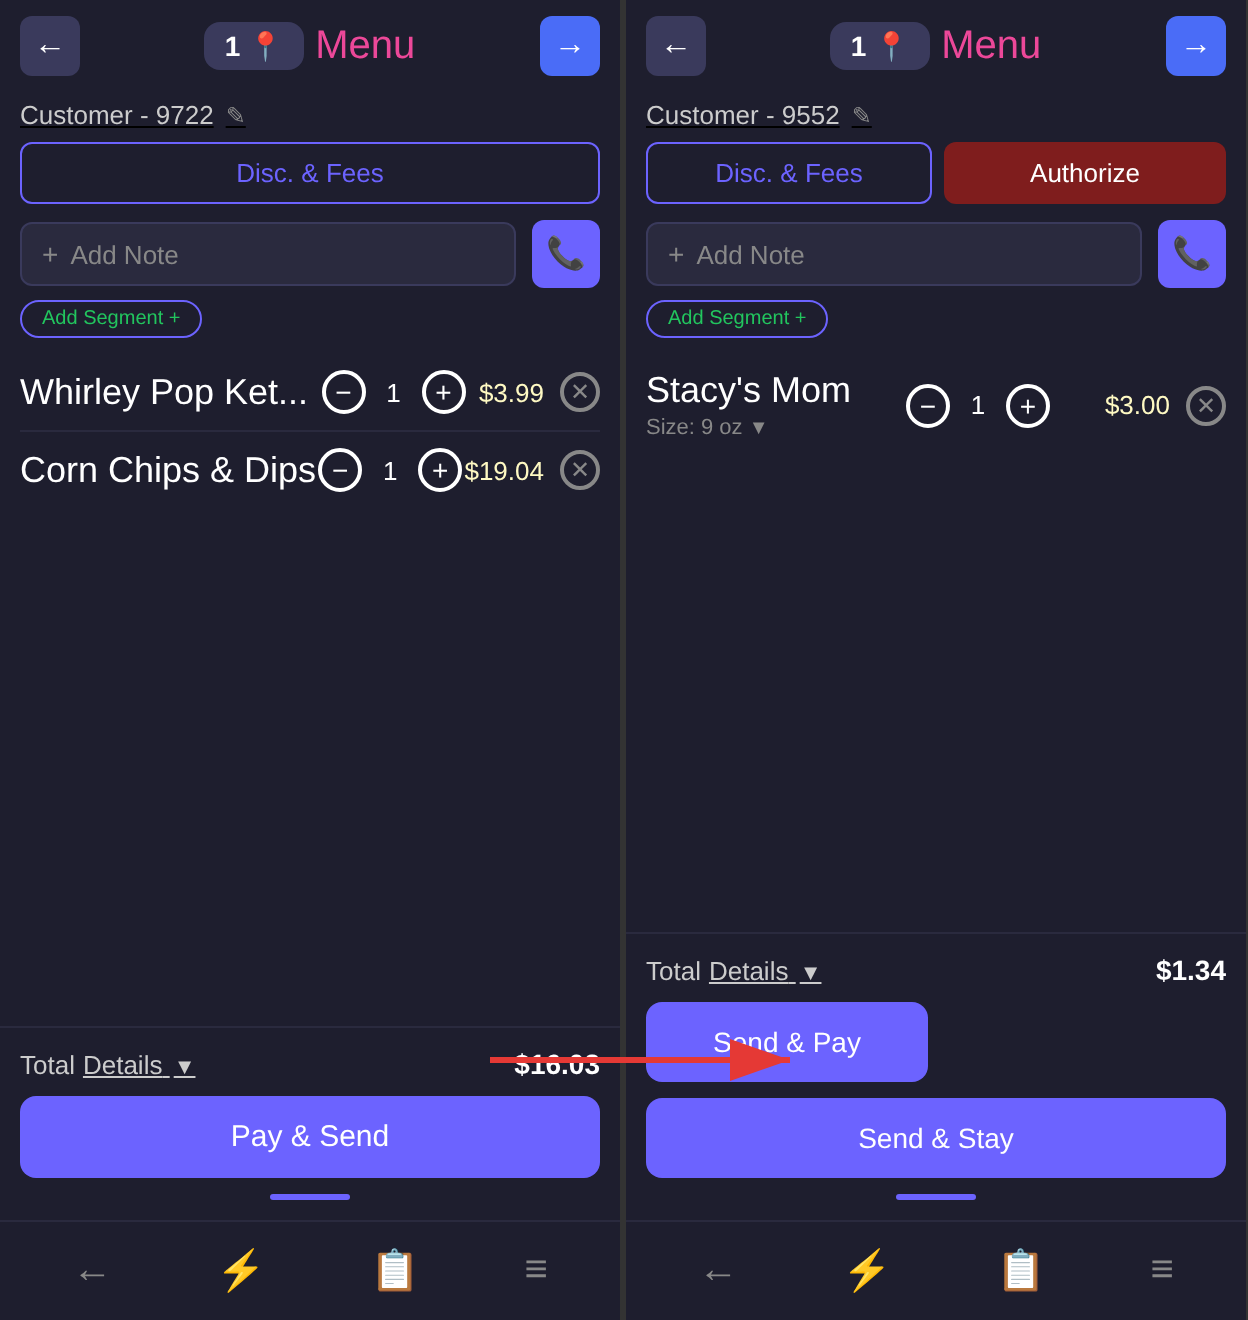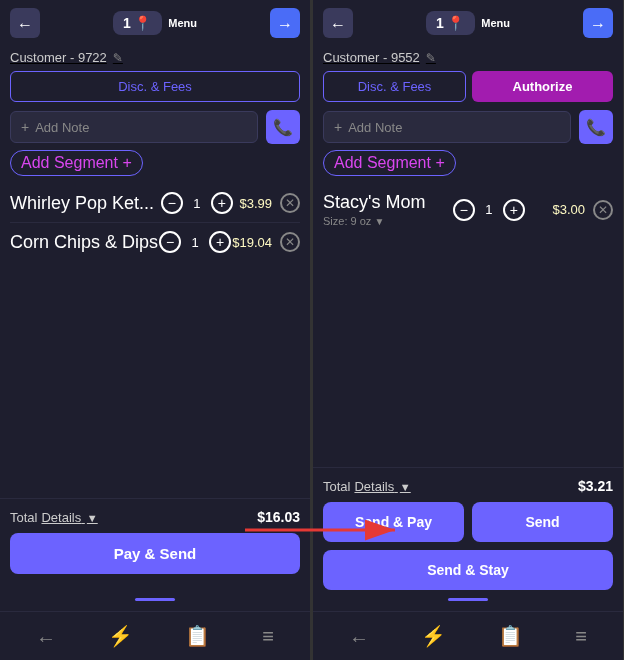--- a/index.html
+++ b/index.html
@@ -72,23 +72,23 @@
       font-size: 14px;
       font-weight: 600;
     }
 
     .location-icon {
       color: #aaa;
       font-size: 14px;
     }
 
     .menu-text {
-      color: #ffffff;
-      font-size: 11px;
-      font-weight: 700;
+      color: #ec4899;
+      font-size: 20px;
+      font-weight: 400;
     }
 
     
     .customer-row {
       padding: 4px 10px 6px;
       display: flex;
       align-items: center;
       gap: 6px;
       text-decoration: underline;
     }
@@ -117,28 +117,28 @@
       border: 1.5px solid #6c63ff;
       border-radius: 6px;
       color: #6c63ff;
       font-size: 13px;
       padding: 7px 10px;
       cursor: pointer;
     }
 
     .btn-authorize {
       flex: 1;
-      background: #a21caf;
+      background: #7f1d1d;
       border: none;
       border-radius: 6px;
       color: white;
       font-size: 13px;
       padding: 7px 10px;
       cursor: pointer;
-      font-weight: 700;
+      font-weight: 400;
     }
 
     
     .add-note-row {
       padding: 0 10px 6px;
       display: flex;
       align-items: center;
       gap: 8px;
     }
 
@@ -176,22 +176,22 @@
 
     
     .add-segment-row {
       padding: 0 10px 8px;
     }
 
     .add-segment-btn {
       background: transparent;
       border: 1px solid #6c63ff;
       border-radius: 14px;
-      color: #d946ef;
-      font-size: 16px;
+      color: #22c55e;
+      font-size: 10px;
       padding: 3px 10px;
       cursor: pointer;
       display: flex;
       align-items: center;
       gap: 4px;
     }
 
     
     .order-items {
       flex: 1;
@@ -328,44 +328,44 @@
       font-weight: 600;
     }
 
     .pay-send-btn {
       width: 100%;
       background: #6c63ff;
       border: none;
       border-radius: 8px;
       color: white;
       font-size: 15px;
-      font-weight: 700;
+      font-weight: 400;
       padding: 12px;
       cursor: pointer;
-      margin-bottom: 20px;
+      margin-bottom: 4px;
     }
 
     .send-pay-grid {
       display: grid;
       grid-template-columns: 1fr 1fr;
       gap: 8px;
       margin-bottom: 8px;
     }
 
     .send-pay-grid-3 {
       grid-column: 1 / -1;
     }
 
     .action-btn {
       background: #6c63ff;
       border: none;
       border-radius: 8px;
       color: white;
       font-size: 14px;
-      font-weight: 700;
+      font-weight: 400;
       padding: 12px;
       cursor: pointer;
     }
 
     
     .bottom-nav {
       display: flex;
       justify-content: space-around;
       align-items: center;
       padding: 8px 10px;
@@ -568,25 +568,24 @@
 
   <div class="footer">
     <div class="total-row">
       <div style="display:flex;align-items:center;gap:4px;">
         <span class="total-label">Total</span>
         <button class="details-btn">
           <span>Details</span>
           <span class="details-arrow">▼</span>
         </button>
       </div>
-      <span class="total-amount">$3.21</span>
+      <span class="total-amount">$1.34</span>
     </div>
     <div class="send-pay-grid">
       <button class="action-btn">Send &amp; Pay</button>
-      <button class="action-btn">Send</button>
       <button class="action-btn send-pay-grid-3" style="grid-column:1/-1;">Send &amp; Stay</button>
     </div>
     <div class="bottom-indicator"></div>
   </div>
 
   <div class="bottom-nav">
     <span class="bottom-nav-item">←</span>
     <span class="bottom-nav-item">⚡</span>
     <span class="bottom-nav-item active">📋</span>
     <span class="bottom-nav-item">≡</span>

